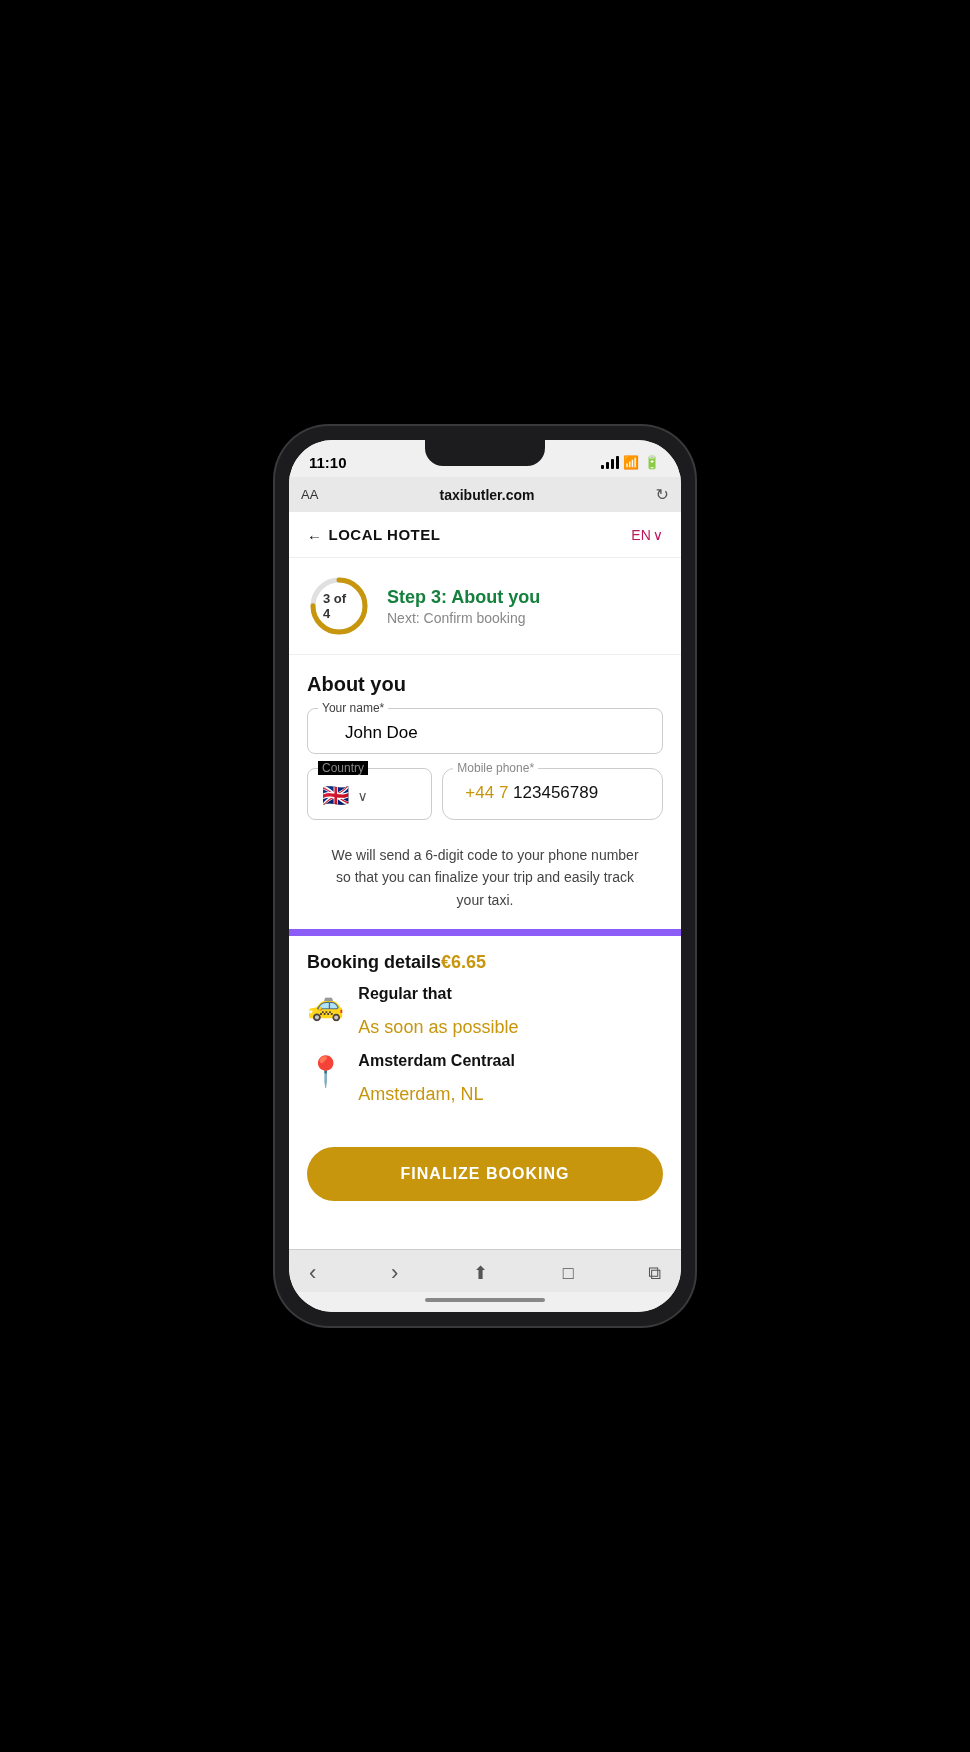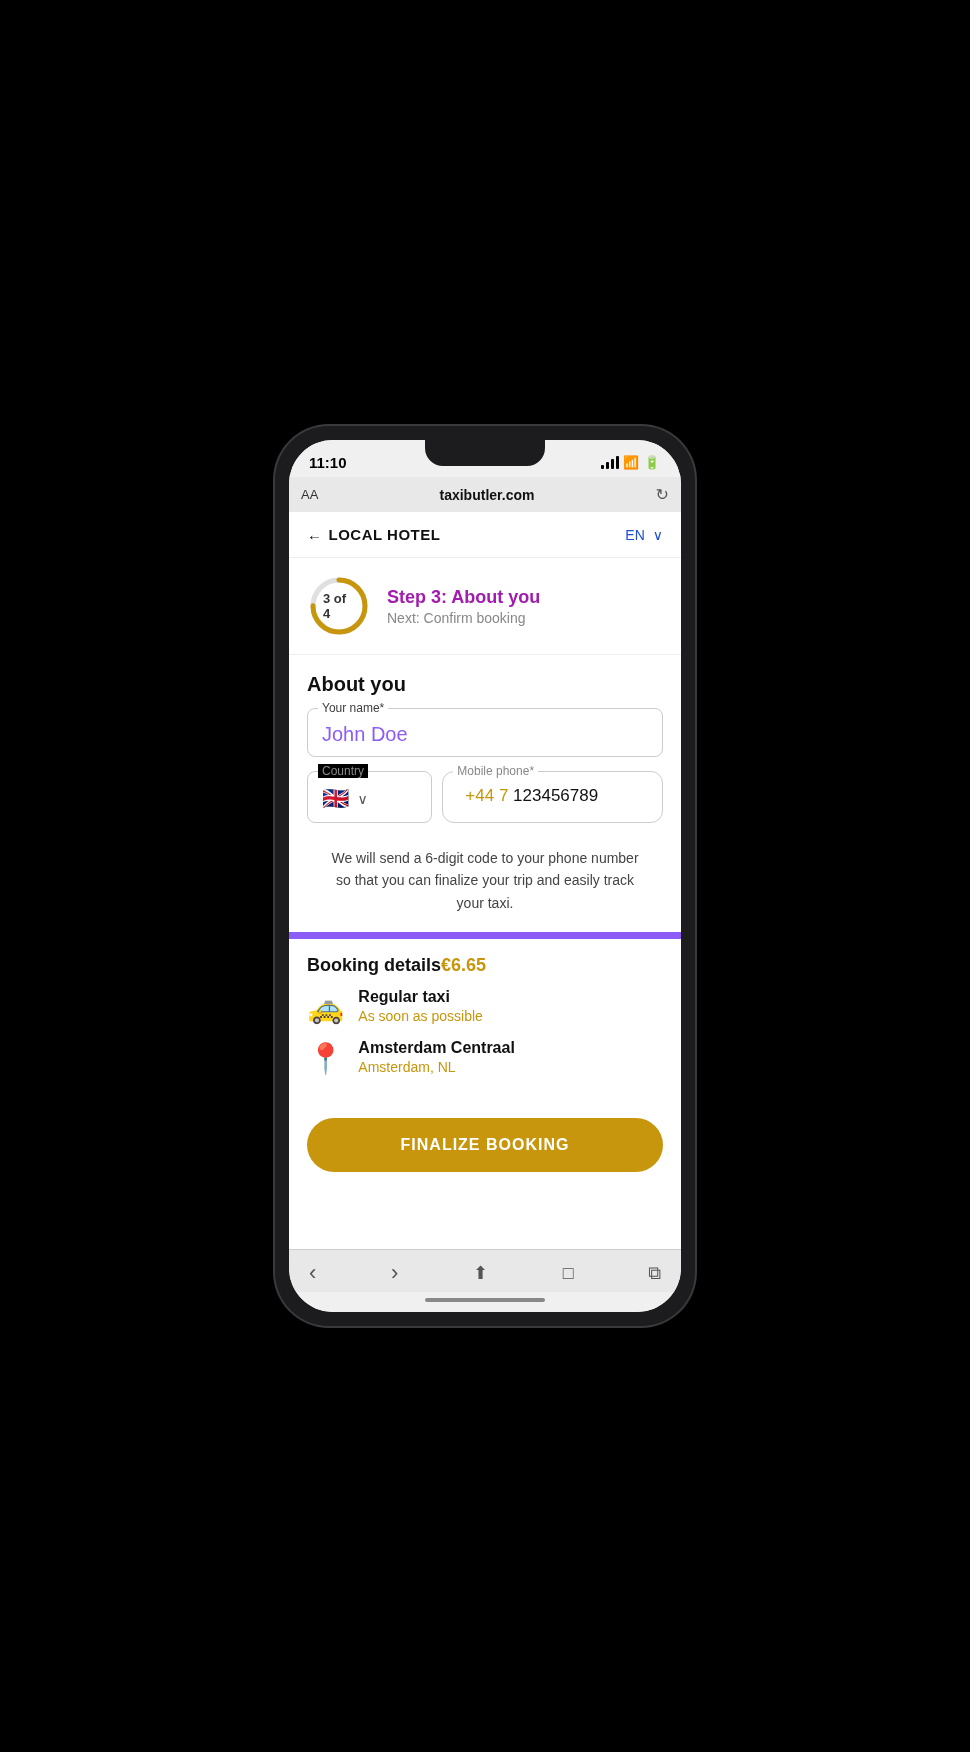--- a/index.html
+++ b/index.html
@@ -111,23 +111,23 @@
       align-items: center;
       gap: 6px;
       font-size: 15px;
       font-weight: 600;
       color: #111;
       letter-spacing: 0.5px;
     }
     .nav-lang {
       display: flex;
       align-items: center;
-      gap: 8px;
+      gap: 2px;
       font-size: 14px;
-      color: #1d4ed8;
+      color: #be185d;
       font-weight: 500;
     }
     
     .step-section {
       display: flex;
       align-items: center;
       padding: 16px 18px;
       gap: 16px;
       border-bottom: 1px solid #eee;
       flex-shrink: 0;
@@ -150,21 +150,21 @@
       font-weight: 600;
       color: #333;
     }
     .step-info {
       display: flex;
       flex-direction: column;
     }
     .step-title {
       font-size: 18px;
       font-weight: 700;
-      color: #a21caf;
+      color: #15803d;
     }
     .step-next {
       font-size: 14px;
       color: #888;
       margin-top: 2px;
     }
     
     .section-title {
       font-size: 20px;
       font-weight: 700;
@@ -185,23 +185,24 @@
     .input-label {
       font-size: 12px;
       color: #404040;
       position: absolute;
       top: -8px;
       left: 10px;
       background: #fff;
       padding: 0 4px;
     }
     .input-value {
-      font-size: 20px;
-      color: #8b5cf6;
+      font-size: 17px;
+      color: #000000;
       padding-top: 4px;
+      margin-left: 23px;
     }
     .phone-row {
       display: flex;
       gap: 10px;
       margin-bottom: 14px;
     }
     .country-select {
       border: 1.5px solid #ccc;
       border-radius: 8px;
       padding: 10px 14px;
@@ -297,23 +298,23 @@
     .booking-item-info {
       display: flex;
       flex-direction: column;
     }
     .booking-item-title {
       font-size: 16px;
       font-weight: 700;
       color: #111;
     }
     .booking-item-sub {
-      font-size: 14px;
+      font-size: 18px;
       color: #c8960c;
-      margin-top: 2px;
+      margin-top: 14px;
     }
     
     .finalize-btn-wrap {
       padding: 10px 18px 18px;
     }
     .finalize-btn {
       width: 100%;
       background: #c8960c;
       color: #fff;
       font-size: 16px;
@@ -448,21 +449,21 @@
 
       <div class="booking-header">
         <span class="booking-title">Booking details</span>
         <span class="booking-price">€6.65</span>
       </div>
 
       <div class="booking-items">
         <div class="booking-item">
           <span class="booking-icon">🚕</span>
           <div class="booking-item-info">
-            <span class="booking-item-title">Regular taxi</span>
+            <span class="booking-item-title">Regular that</span>
             <span class="booking-item-sub">As soon as possible</span>
           </div>
         </div>
         <div class="booking-item">
           <span class="booking-icon">📍</span>
           <div class="booking-item-info">
             <span class="booking-item-title">Amsterdam Centraal</span>
             <span class="booking-item-sub">Amsterdam, NL</span>
           </div>
         </div>

